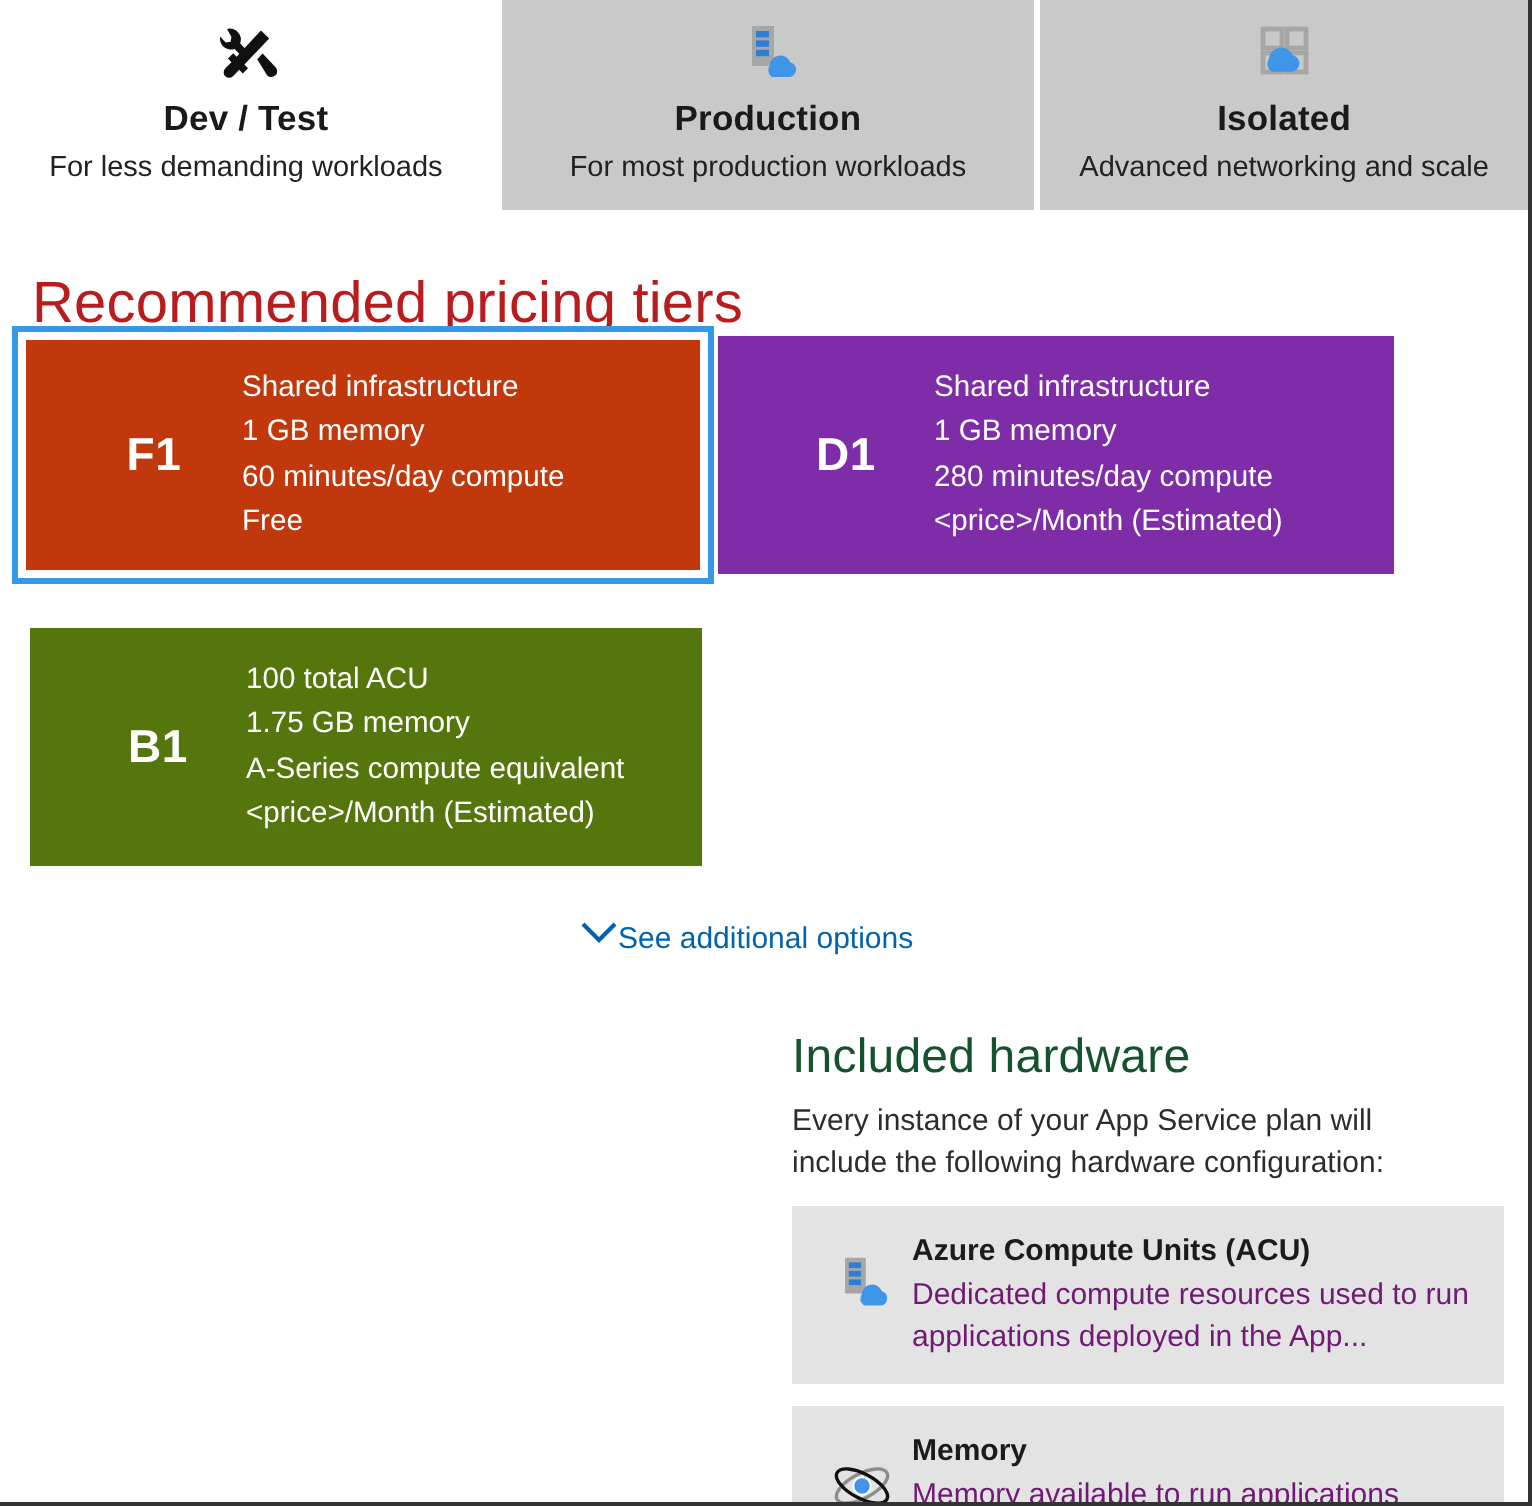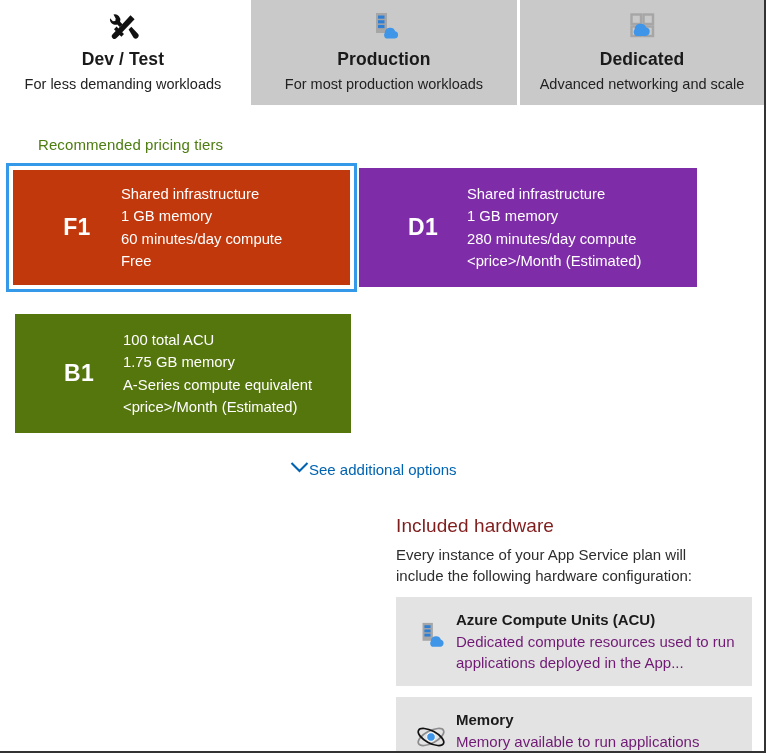--- a/index.html
+++ b/index.html
@@ -83,24 +83,24 @@
   .content {
     position: absolute;
     left: 0; top: 105px;
     width: 764px;
     height: 646px;
     background: #ffffff;
   }
 
   .section-title {
     position: absolute;
-    left: 38px;
+    left: 16px;
     top: 31px;
-    font-size: 15px;
-    color: #4d7c0f;
+    font-size: 29px;
+    color: #b91c1c;
     letter-spacing: .1px;
   }
 
   
   .tiers {
     position: absolute;
     left: 0;
     top: 0;
   }
   .tier {
@@ -187,22 +187,22 @@
   }
 
   
   .hardware {
     position: absolute;
     left: 396px;
     top: 410px;
     width: 356px;
   }
   .hw-title {
-    font-size: 19px;
-    color: #7f1d1d;
+    font-size: 24px;
+    color: #14532d;
     margin: 0 0 7px 0;
     font-weight: normal;
     letter-spacing: .1px;
   }
   .hw-desc {
     font-size: 15px;
     color: #2d2d2d;
     line-height: 21px;
     margin: 0;
     width: 318px;
@@ -283,21 +283,21 @@
         <svg width="34" height="34" viewBox="0 0 34 34">
           <g fill="none" stroke="#a6a6a6" stroke-width="2.4">
             <rect x="6.5" y="4.5" width="9.5" height="9.5"></rect>
             <rect x="18.5" y="4.5" width="9.5" height="9.5"></rect>
             <rect x="6.5" y="16.5" width="9.5" height="9.5"></rect>
             <rect x="18.5" y="16.5" width="9.5" height="9.5"></rect>
           </g>
           <path d="M9.5 19.4 a6.2 6.2 0 0 1 11.9-1.8 a4.2 4.2 0 0 1-.8 8.3 h-9.7 a4.5 4.5 0 0 1-1.4-6.5z" fill="#3f95e8"></path>
         </svg>
       </span>
-      <span class="tab-title">Dedicated</span>
+      <span class="tab-title">Isolated</span>
       <span class="tab-sub">Advanced networking and scale</span>
     </div>
   </div>
 
   <div class="content">
 
     <div class="section-title">Recommended pricing tiers</div>
 
     <div class="tiers">
 

